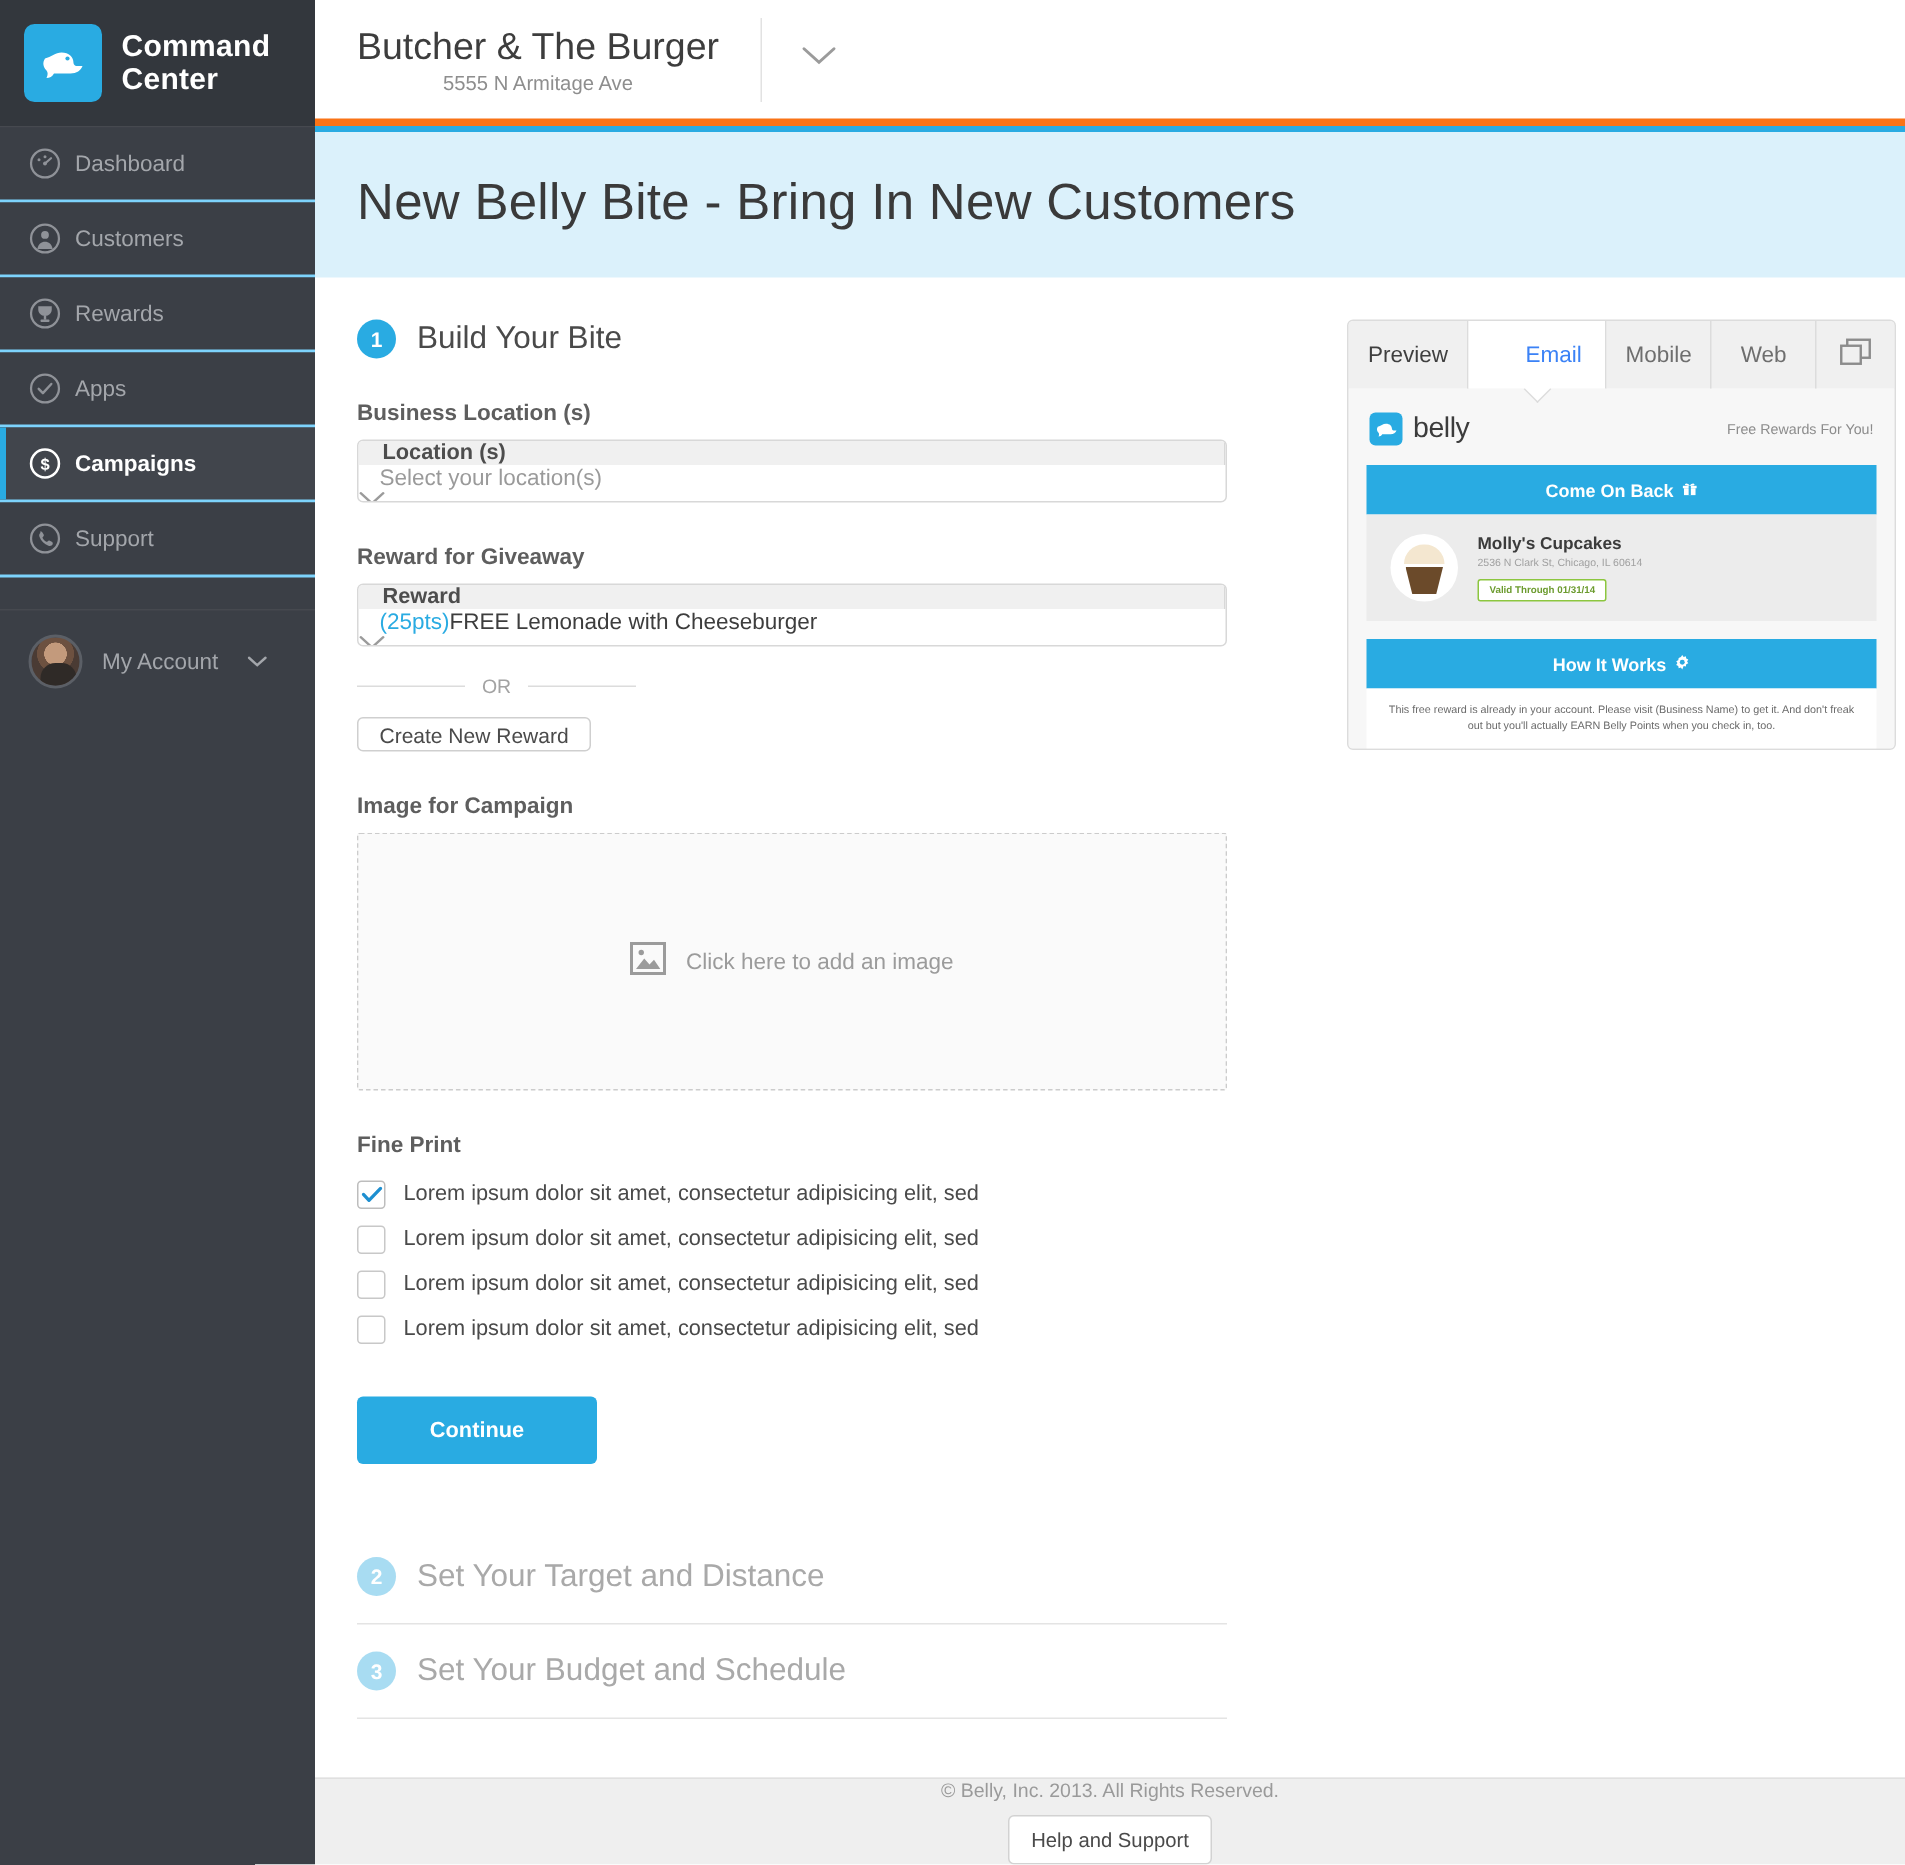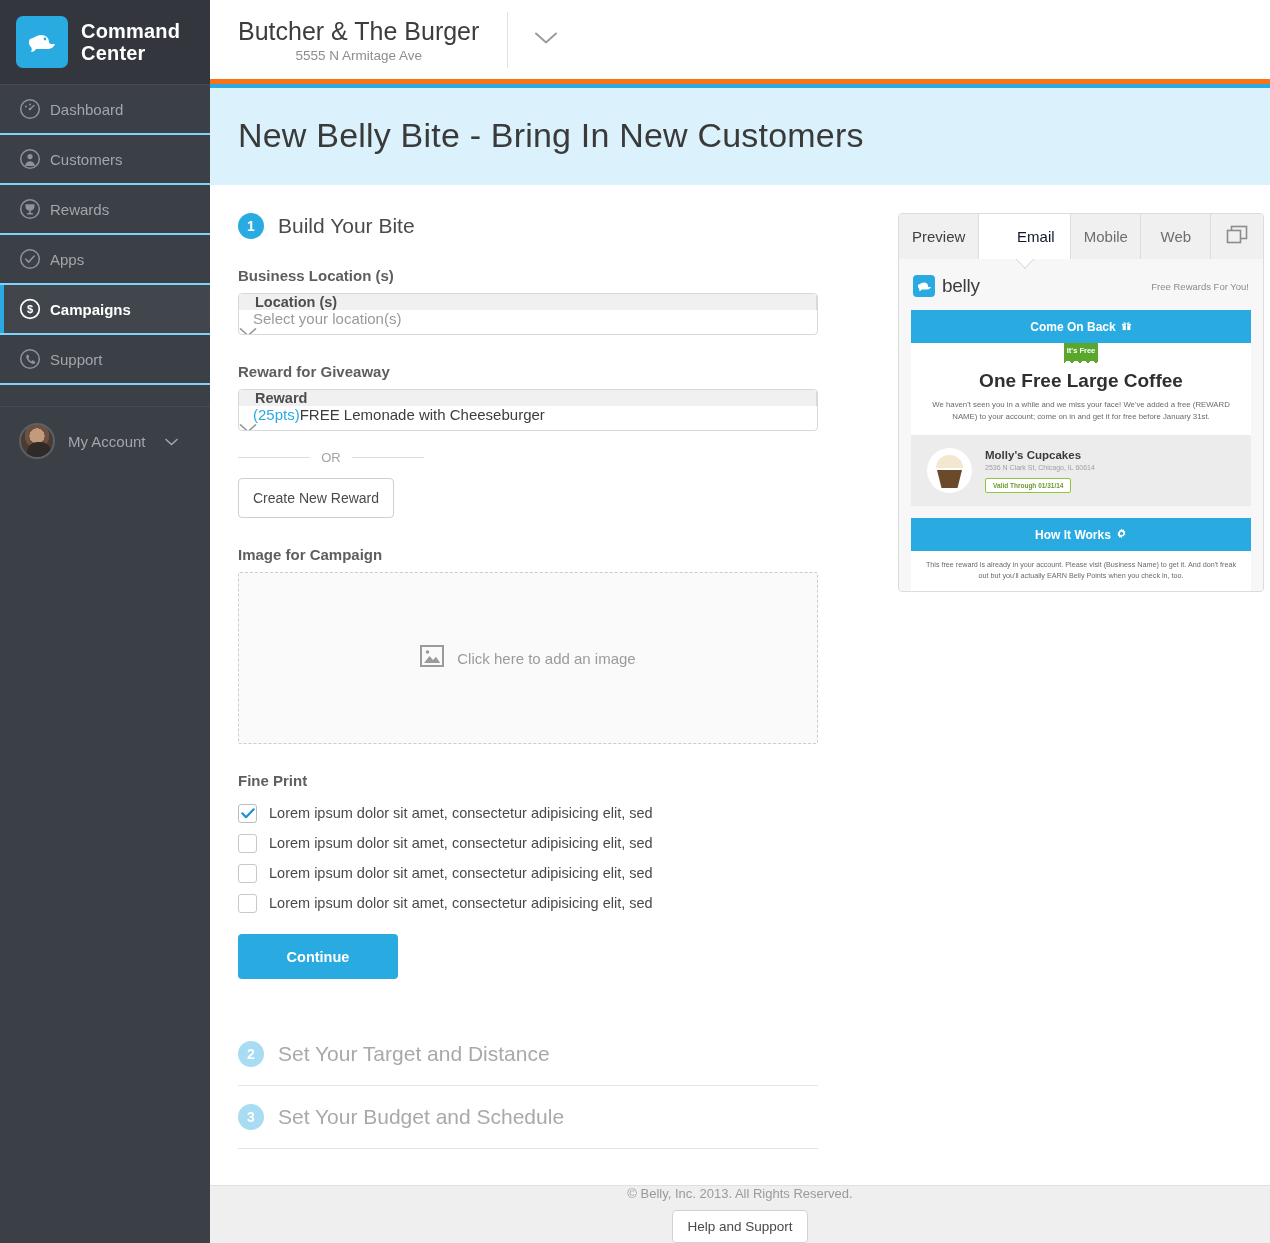--- a/index.html
+++ b/index.html
@@ -116,21 +116,21 @@
   .combo-value.filled { color: #3d3d3d; }
   .pts { color: #29abe2; }
   .combo-caret { display:flex; align-items:center; padding-right: 14px; }
 
   .or-row { display: flex; align-items: center; gap: 11px; margin: 19px 0 0 0; width: 186px;}
   .or-line { height: 1px; background: #dcdcdc; flex: 1; }
   .or-text { font-size: 13px; color: #a3a3a3; }
 
   .btn-outline {
     margin-top: 13px; display: inline-flex; align-items: center; justify-content: center;
-    height: 40px; padding: 0 14px; border: 1px solid #cfcfcf; border-radius: 4px;
+    height: 23px; padding: 0 14px; border: 1px solid #cfcfcf; border-radius: 4px;
     background: #fff; font-size: 14px; color: #4a4a4a; cursor: pointer;
   }
 
   .dropzone {
     margin-top: 9px; width: 580px; height: 172px;
     border: 1px dashed #cccccc; background: #fafafa; border-radius: 2px;
     display: flex; align-items: center; justify-content: center; gap: 13px;
     cursor: pointer;
   }
   .dz-label { font-size: 15px; color: #9b9b9b; }
@@ -140,21 +140,21 @@
   }
   .cbox {
     width: 19px; height: 19px; border: 1px solid #c8c8c8; border-radius: 3px;
     background: #fff; flex-shrink: 0; display:flex; align-items:center; justify-content:center;
     cursor: pointer;
   }
   .cbox.checked { border-color: #bdbdbd; }
   .check-label { font-size: 14.5px; color: #4a4a4a; }
 
   .btn-primary {
-    margin-top: 16px; width: 160px; height: 45px; border-radius: 4px;
+    margin-top: 30px; width: 160px; height: 45px; border-radius: 4px;
     background: #29abe2; color: #fff; font-size: 14.5px; font-weight: bold;
     border: none; cursor: pointer; font-family: "Liberation Sans", sans-serif;
   }
 
   .step-collapsed {
     margin-top: 0; border-bottom: 1px solid #e4e4e4;
     padding: 18px 0 18px 0; display:flex; align-items:center; gap:14px; cursor:pointer;
     width: 580px;
   }
   .step-spacer { height: 44px; }
@@ -164,21 +164,21 @@
     width: 366px; border: 1px solid #dcdcdc; border-radius: 4px;
     background: #f7f7f7; overflow: hidden;
   }
   .tabs { display: flex; height: 45px; background: #f0f0f0; }
   .tab {
     flex: 1; display: flex; align-items: center; justify-content: center;
     font-size: 15px; color: #6e6e6e; border-right: 1px solid #dcdcdc;
     cursor: pointer; position: relative;
   }
   .tab.label { font-weight: normal; color: #3f3f3f; cursor: default; flex: 1.15;}
-  .tab.active { background: #ffffff; color: #0f172a; padding-left: 22px; }
+  .tab.active { background: #ffffff; color: #3b82f6; padding-left: 22px; }
   .tab.active::after {
     content: ""; position: absolute; left: 50%; bottom: -7px; width: 12px; height: 12px;
     background: #ffffff; border-right: 1px solid #dcdcdc; border-bottom: 1px solid #dcdcdc;
     transform: translateX(-50%) rotate(45deg);
   }
   .tab.icon-tab { flex: .75; border-right: none; }
 
   .email-body { background: #f7f7f7; padding: 12px 12px 0 12px; }
   .email-head { display: flex; align-items: center; justify-content: space-between; padding: 4px 2px 13px 2px;}
   .belly-logo { display: flex; align-items: center; gap: 7px; }
@@ -489,25 +489,20 @@
               <span>
                 <svg width="11" height="11" viewBox="0 0 12 12">
                     <rect x="1" y="4.2" width="10" height="1.8" fill="#fff"></rect>
                     <rect x="1.8" y="6" width="8.4" height="5" fill="#fff"></rect>
                     <rect x="5.2" y="4.2" width="1.6" height="6.8" fill="#29abe2"></rect>
                     <path d="M6 4.2C5 2.4 3 2 2.6 3.1 2.2 4 4 4.2 6 4.2zM6 4.2C7 2.4 9 2 9.4 3.1 9.8 4 8 4.2 6 4.2z" fill="#fff"></path>
                   </svg>
               </span>
             </div>
 
-            <div class="email-white">
-              <div class="ribbon">It's Free</div>
-              <div class="reward-title">One Free Large Coffee</div>
-              <div class="reward-desc">We haven't seen you in a while and we miss your face! We've added a free (REWARD NAME) to your account; come on in and get it for free before January 31st.</div>
-            </div>
 
             <div class="biz-row">
               <div class="biz-logo">
                 <span class="cupcake-top"></span>
                   <span class="cupcake-base"></span>
               </div>
               <div>
                 <div class="biz-name">Molly's Cupcakes</div>
                 <div class="biz-addr">2536 N Clark St, Chicago, IL 60614</div>
                 <div class="valid-badge">Valid Through 01/31/14</div>

